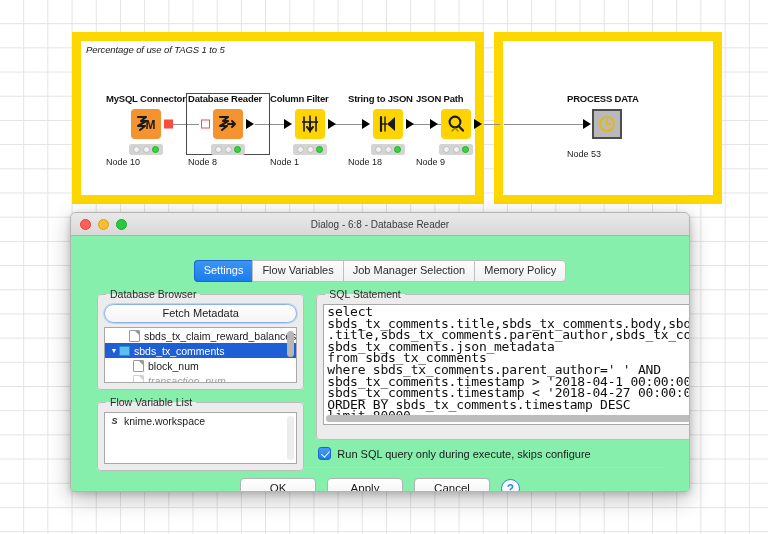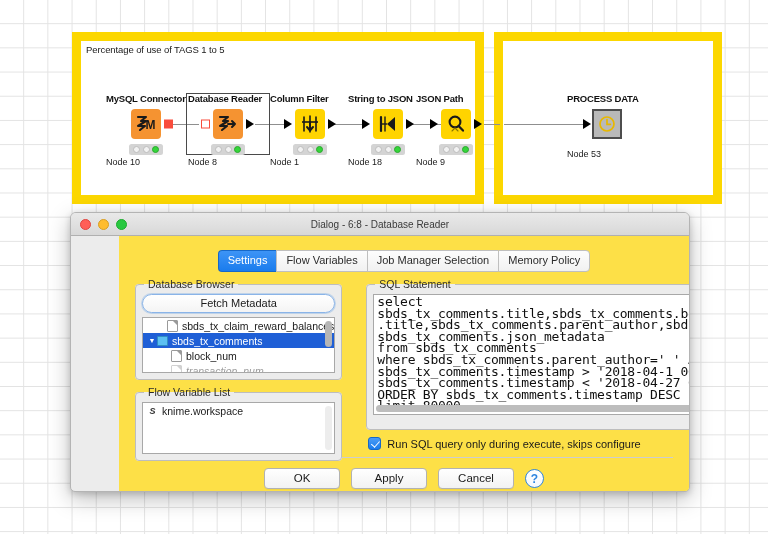--- a/index.html
+++ b/index.html
@@ -21,20 +21,21 @@
       linear-gradient(to bottom, #e3e3e3 1px, transparent 1px);
     background-size: 24.2px 24.2px;
     background-position: -1px -1px;
   }
 
   
   .anno {
     position: absolute;
     background: #ffffff;
     border: 9px solid #fcd700;
+    font-style: italic;
   }
   #anno-main { left: 72px; top: 32px; width: 412px; height: 172px; }
   #anno-proc { left: 494px; top: 32px; width: 228px; height: 172px; }
 
   .anno-title {
     position: absolute;
     left: 5px; top: 3px;
     font-size: 9.5px;
     color: #1a1a1a;
     white-space: nowrap;
@@ -170,25 +171,24 @@
   .tl-g { background: #28c840; border: 0.5px solid #1dab2e; }
   #dialog-title {
     position: absolute;
     left: 0; right: 0;
     text-align: center;
     font-size: 10px;
     color: #3a3a3a;
   }
 
   #dialog-body {
-    background: #fde047;
+    background: #86efac;
     height: 256px;
     position: relative;
-    padding: 6px;
-    margin-left: 48px;
+    padding: 16px;
   }
 
   
   #tabbar {
     display: flex;
     justify-content: center;
     padding-top: 8px;
     padding-bottom: 0px;
   }
   .tab {
@@ -206,21 +206,21 @@
   .tab.active {
     background: linear-gradient(to bottom, #3d94f6, #1a7ced);
     color: #ffffff;
     border-color: #1668c9;
   }
 
   
   #panes {
     display: flex;
     padding: 6px 10px 0 10px;
-    gap: 24px;
+    gap: 12px;
     height: 178px;
   }
   .col-left { width: 253px; display: flex; flex-direction: column; gap: 6px; }
   .col-right { flex: 1; display: flex; flex-direction: column; }
 
   fieldset.group {
     margin: 0;
     border: 1px solid #bdbdbd;
     border-radius: 4px;
     padding: 4px 6px 6px 6px;

